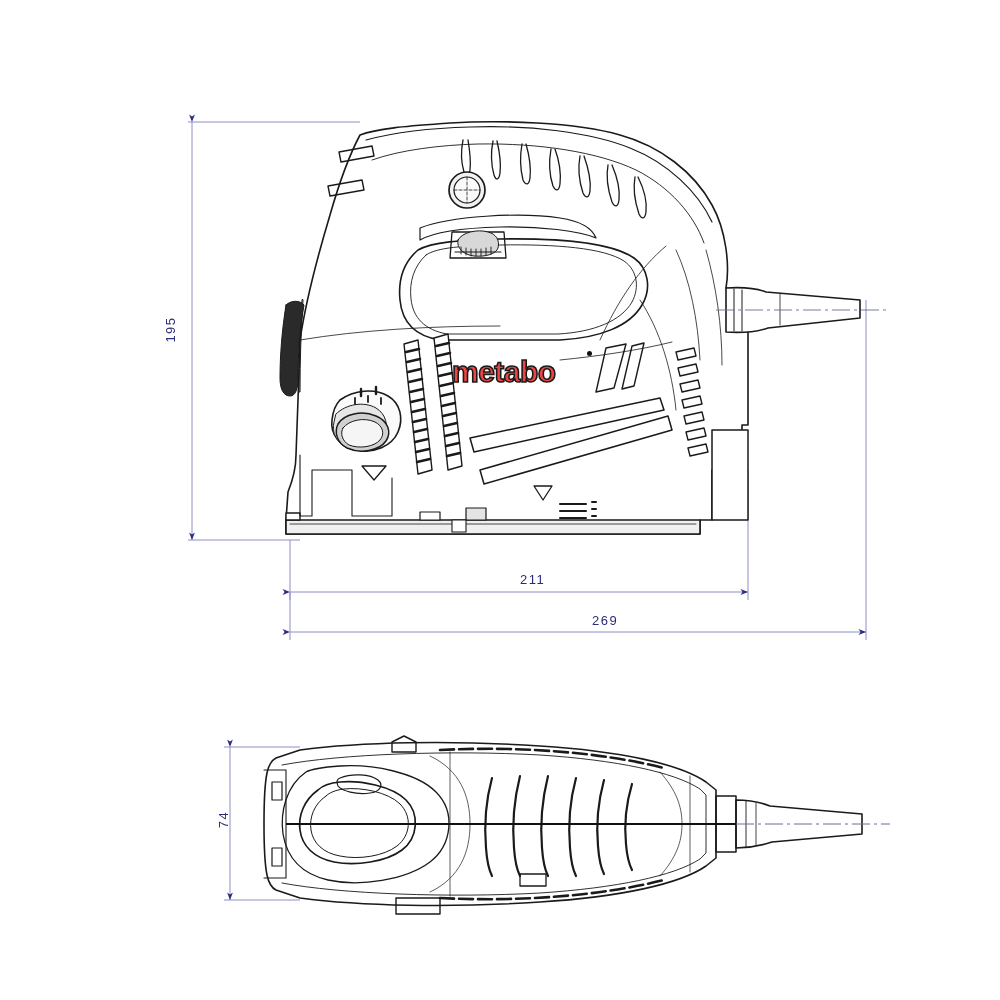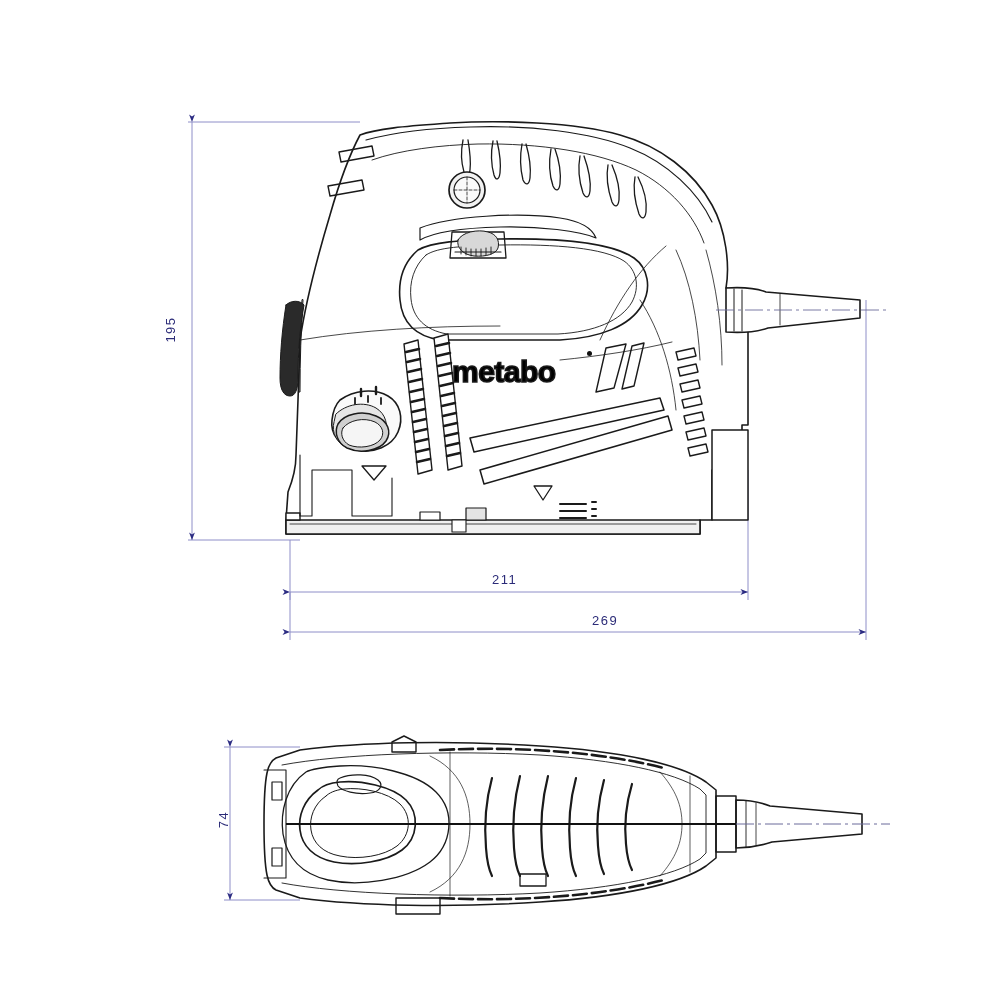--- a/index.html
+++ b/index.html
@@ -6,21 +6,21 @@
   body{width:1000px;height:1000px;font-family:"Liberation Sans",sans-serif;overflow:hidden;}
   #stage{position:relative;width:1000px;height:1000px;background:#fff;}
   svg.drawing{position:absolute;left:0;top:0;width:1000px;height:1000px;display:block;}
   .dimtext{
     position:absolute;color:#2b2b78;font-family:"Liberation Sans",sans-serif;
     font-size:13px;letter-spacing:1.5px;white-space:nowrap;user-select:none;
   }
   .dimtext.vert{transform:rotate(-90deg);transform-origin:50% 50%;}
   .logo{
     position:absolute;font-family:"Liberation Sans",sans-serif;font-weight:bold;
-    font-size:30px;letter-spacing:-0.5px;color:#000000;
+    font-size:30px;letter-spacing:-0.5px;color:#ef4444;
     -webkit-text-stroke:1.6px #1a1a1a;
     text-shadow:0 0 0 #000;
     user-select:none;white-space:nowrap;
   }
   .logo-reg{
     position:absolute;width:5px;height:5px;border-radius:50%;background:#111;
   }
 </style>
 </head>
 <body>
@@ -365,21 +365,21 @@
       <line x1="286" y1="824" x2="736" y2="824"></line>
     </g>
     <g stroke="#6b6b9a" stroke-width="1" fill="none" stroke-dasharray="18 4 3 4">
       <line x1="736" y1="824" x2="890" y2="824"></line>
     </g>
 
   </svg>
 
   <div class="dimtext vert" style="left:150px; top:322px; width:40px; text-align:center;">195</div>
 
-  <div class="dimtext" style="left:492px; top:572px;">211</div>
+  <div class="dimtext" style="left:520px; top:572px;">211</div>
 
   <div class="dimtext" style="left:592px; top:613px;">269</div>
 
   <div class="dimtext vert" style="left:206px; top:812px; width:34px; text-align:center;">74</div>
 
   <div class="logo" style="left:452px; top:355px;">metabo</div>
   <div class="logo-reg" style="left:587px; top:351px;"></div>
 
 </div>
 

